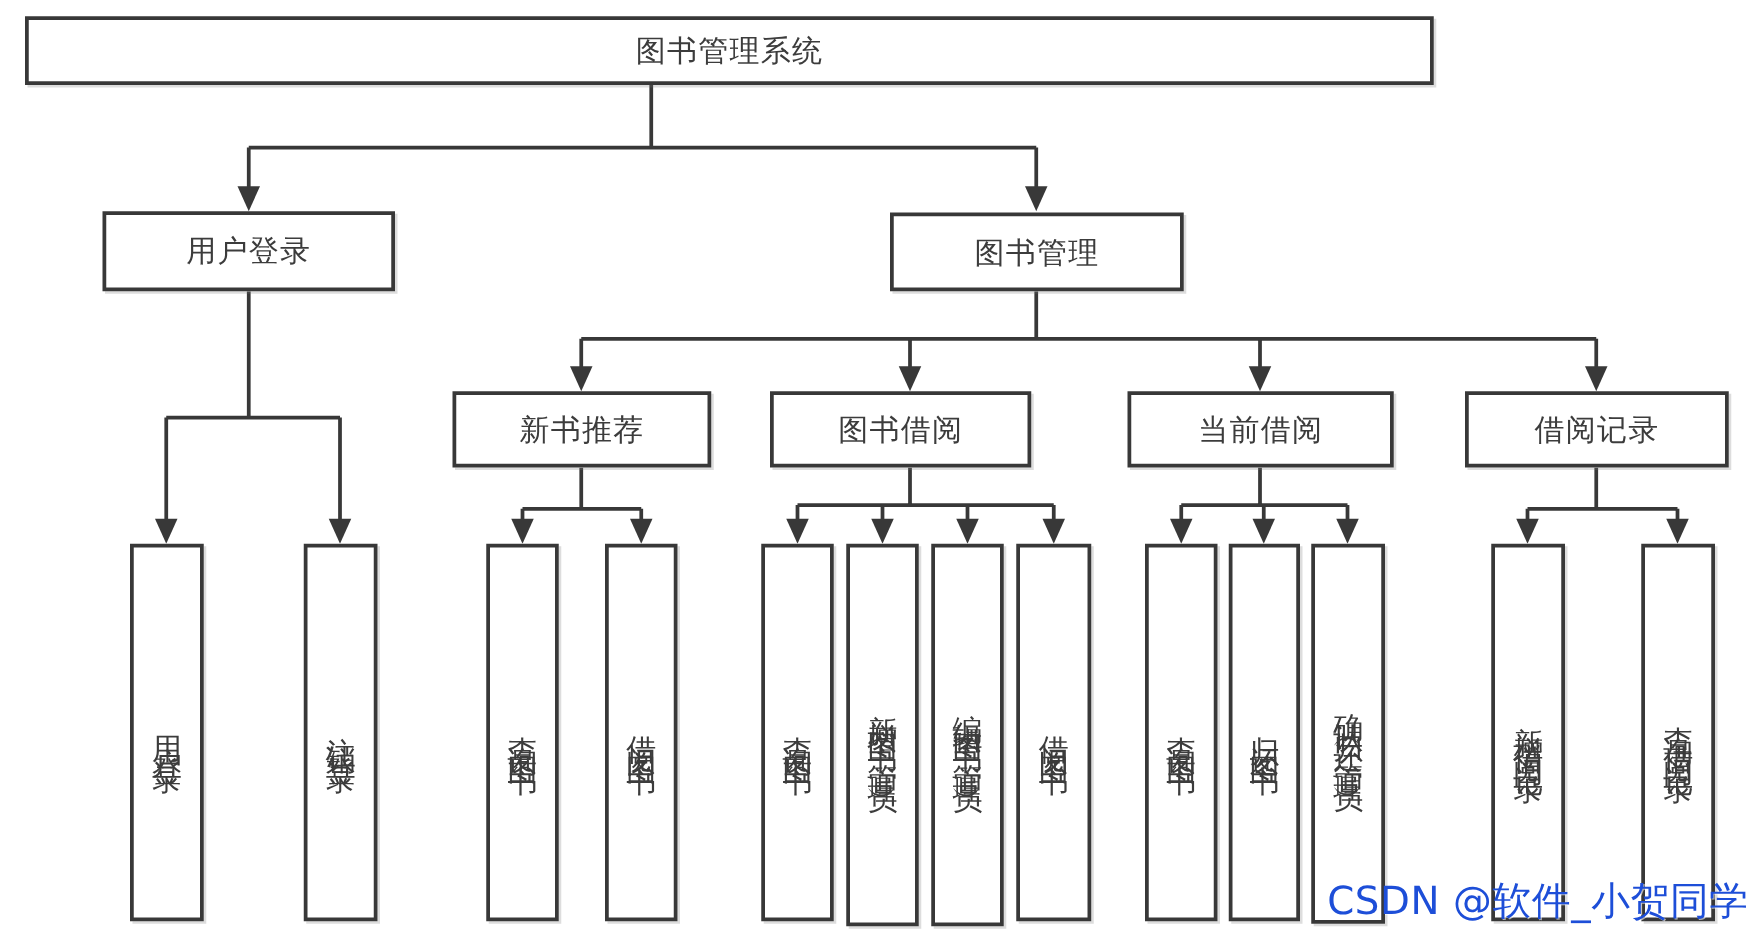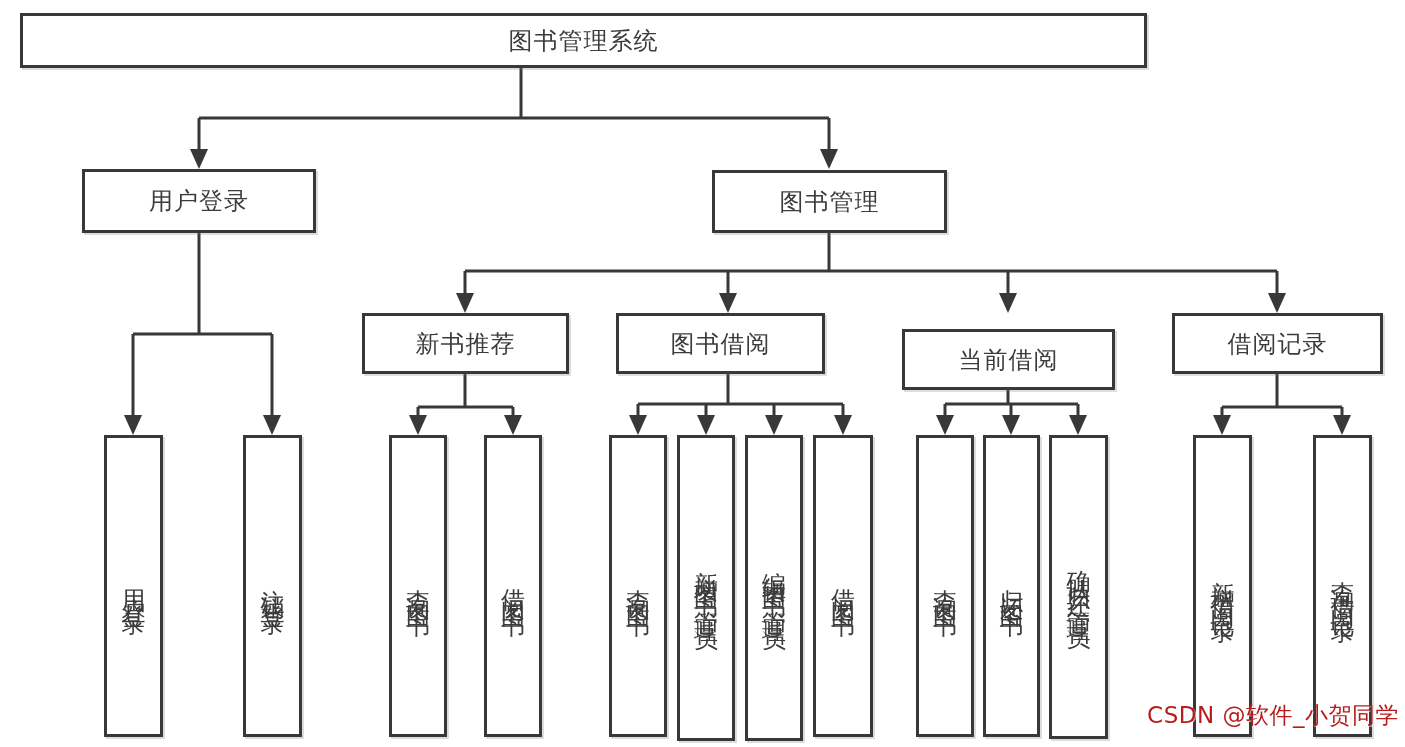--- a/index.html
+++ b/index.html
@@ -22,22 +22,22 @@
     border:3px solid #383838;background:#ffffff;
     display:flex;align-items:center;justify-content:center;
     box-shadow:2px 2px 0 rgba(120,120,120,.25);
   }
   .vbox span{
     writing-mode:vertical-rl;text-orientation:mixed;
     font-size:24px;line-height:1;letter-spacing:8px;color:#3c3c3c;
     white-space:nowrap;
   }
   .watermark{
-    position:absolute;right:6px;bottom:16px;z-index:3;
-    font-size:23px;color:#b91c1c;letter-spacing:0.5px;
+    position:absolute;right:6px;bottom:5px;z-index:3;
+    font-size:31px;color:#1d4ed8;letter-spacing:0.5px;
     text-shadow:1px 1px 0 rgba(255,255,255,.6);
   }
 </style>
 </head>
 <body>
 
 <div class="stage">
 
   <svg class="connector-layer" width="1405" height="747" viewBox="0 0 1405 747" xmlns="http://www.w3.org/2000/svg">
     <g stroke="#383838" stroke-width="3" fill="none">
@@ -89,21 +89,21 @@
   <div class="hbox" style="left:362px;top:313px;width:207px;height:61px;">
     <span>新书推荐</span>
   </div>
 
   <div class="hbox" style="left:712px;top:170px;width:235px;height:63px;">
     <span>图书管理</span>
   </div>
   <div class="hbox" style="left:616px;top:313px;width:209px;height:61px;">
     <span>图书借阅</span>
   </div>
-  <div class="hbox" style="left:902px;top:329px;width:213px;height:61px;">
+  <div class="hbox" style="left:902px;top:313px;width:213px;height:61px;">
     <span>当前借阅</span>
   </div>
   <div class="hbox" style="left:1172px;top:313px;width:211px;height:61px;">
     <span>借阅记录</span>
   </div>
 
   <div class="vbox" style="left:104px;top:435px;width:59px;height:302px;">
     <span>用户登录</span>
   </div>
   <div class="vbox" style="left:243px;top:435px;width:59px;height:302px;">

